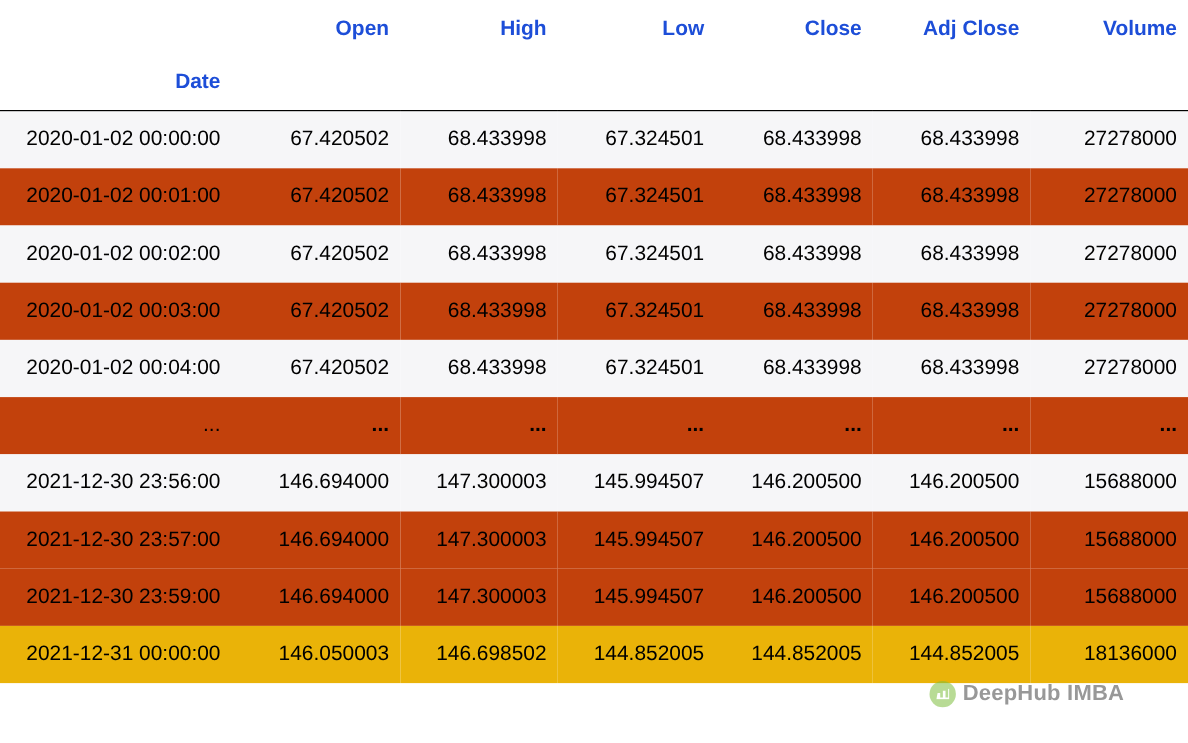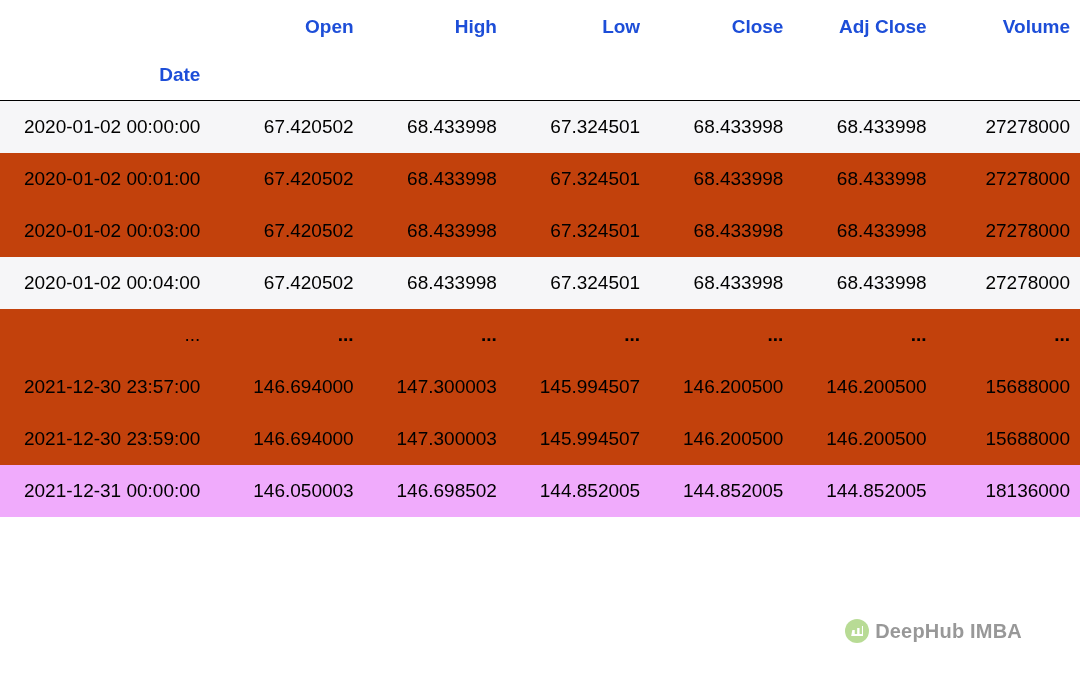--- a/index.html
+++ b/index.html
@@ -52,34 +52,34 @@
       padding-right: 20px;
       white-space: nowrap;
     }
     tbody tr.odd {
       background: #f6f6f8;
     }
     tbody tr.even {
       background: #c2410c;
     }
     tbody tr.highlight {
-      background: #f0abfc;
+      background: #eab308;
     }
     .ellipsis-row td, .ellipsis-row th {
       font-weight: 700;
     }
     .col-index { width: 220px; }
     .col-data { width: 143px; }
     
     .watermark {
       position: absolute;
       bottom: 32px;
       right: 58px;
       display: flex;
-      align-items: center;
+      align-items: flex-start;
       gap: 6px;
       opacity: 0.55;
       font-size: 20px;
       font-weight: 600;
       color: #444;
       letter-spacing: 0.2px;
       pointer-events: none;
       z-index: 10;
     }
     .watermark .wm-icon {
@@ -136,20 +136,29 @@
       </tr>
       <tr class="even">
         <th class="row-index">2020-01-02 00:01:00</th>
         <td>67.420502</td>
         <td>68.433998</td>
         <td>67.324501</td>
         <td>68.433998</td>
         <td>68.433998</td>
         <td>27278000</td>
       </tr>
+      <tr class="odd">
+        <th class="row-index">2020-01-02 00:02:00</th>
+        <td>67.420502</td>
+        <td>68.433998</td>
+        <td>67.324501</td>
+        <td>68.433998</td>
+        <td>68.433998</td>
+        <td>27278000</td>
+      </tr>
       <tr class="even">
         <th class="row-index">2020-01-02 00:03:00</th>
         <td>67.420502</td>
         <td>68.433998</td>
         <td>67.324501</td>
         <td>68.433998</td>
         <td>68.433998</td>
         <td>27278000</td>
       </tr>
       <tr class="odd">
@@ -162,20 +171,29 @@
         <td>27278000</td>
       </tr>
       <tr class="even ellipsis-row">
         <th class="row-index">...</th>
         <td>...</td>
         <td>...</td>
         <td>...</td>
         <td>...</td>
         <td>...</td>
         <td>...</td>
+      </tr>
+      <tr class="odd">
+        <th class="row-index">2021-12-30 23:56:00</th>
+        <td>146.694000</td>
+        <td>147.300003</td>
+        <td>145.994507</td>
+        <td>146.200500</td>
+        <td>146.200500</td>
+        <td>15688000</td>
       </tr>
       <tr class="even">
         <th class="row-index">2021-12-30 23:57:00</th>
         <td>146.694000</td>
         <td>147.300003</td>
         <td>145.994507</td>
         <td>146.200500</td>
         <td>146.200500</td>
         <td>15688000</td>
       </tr>

